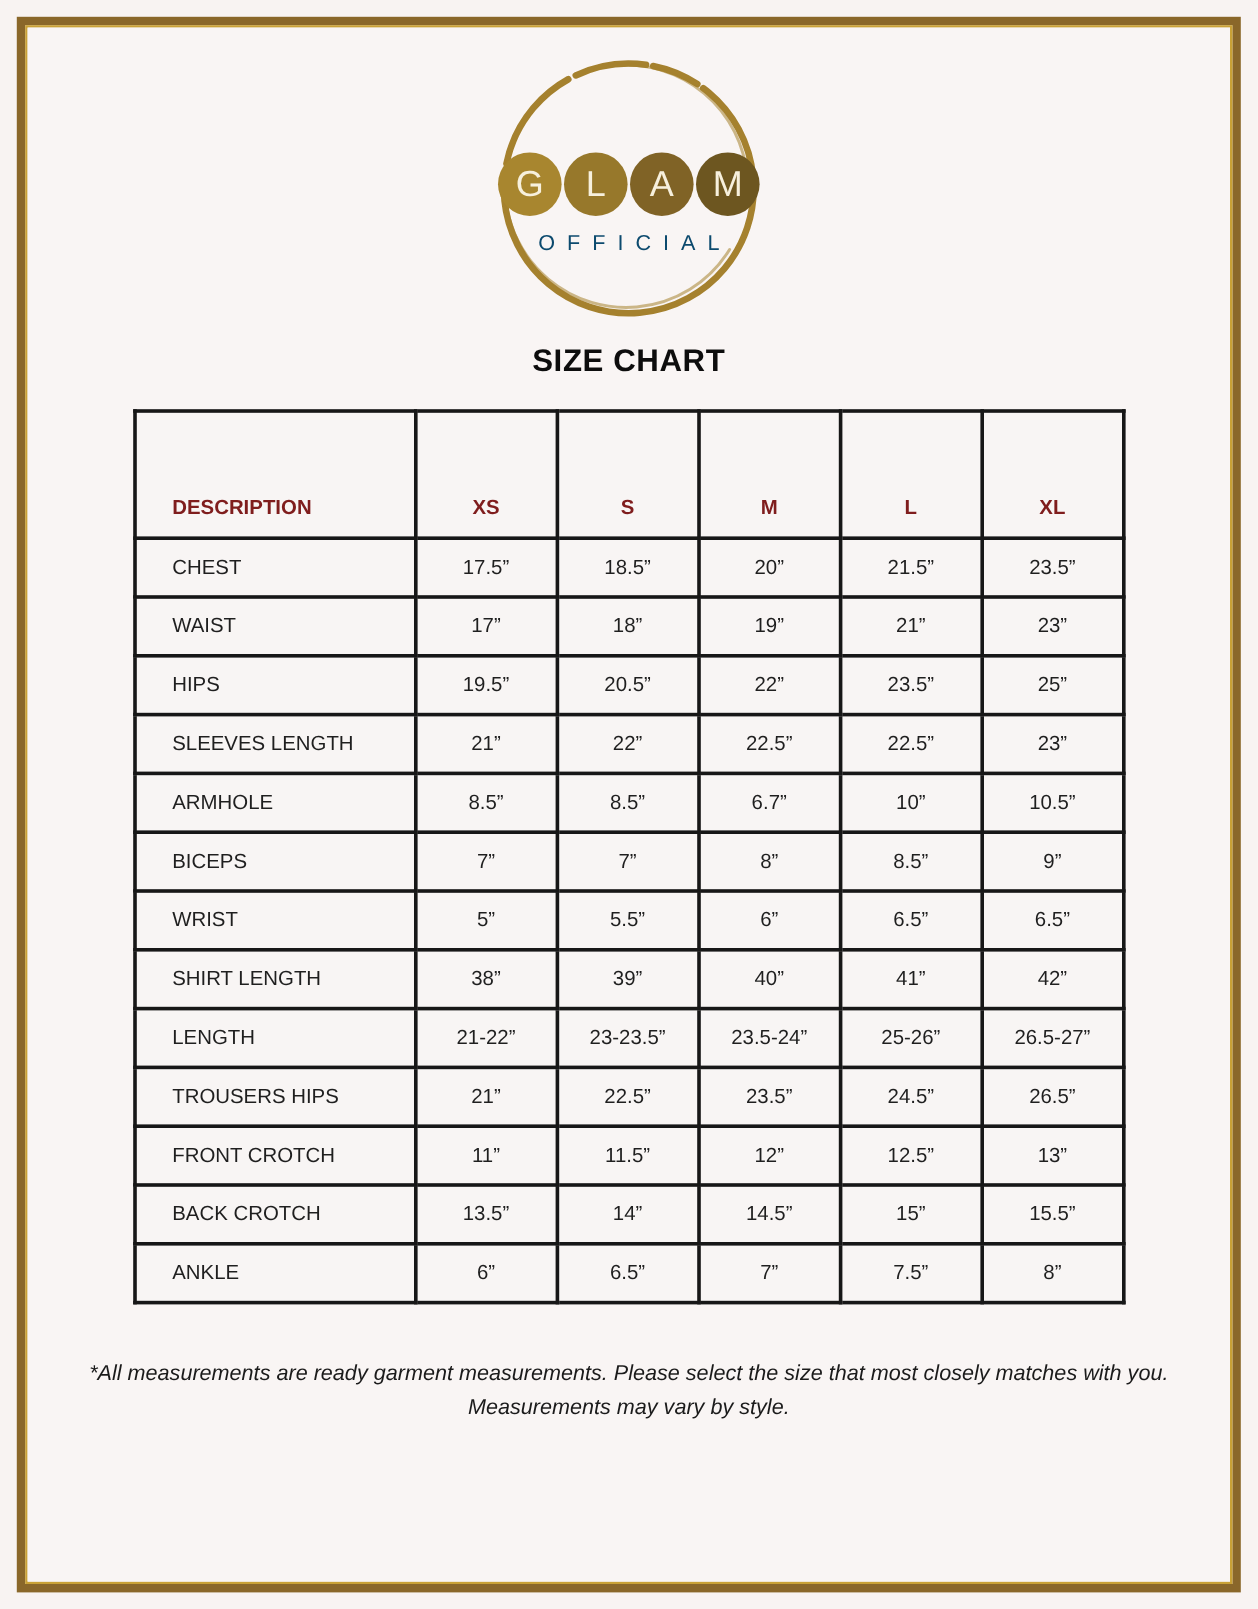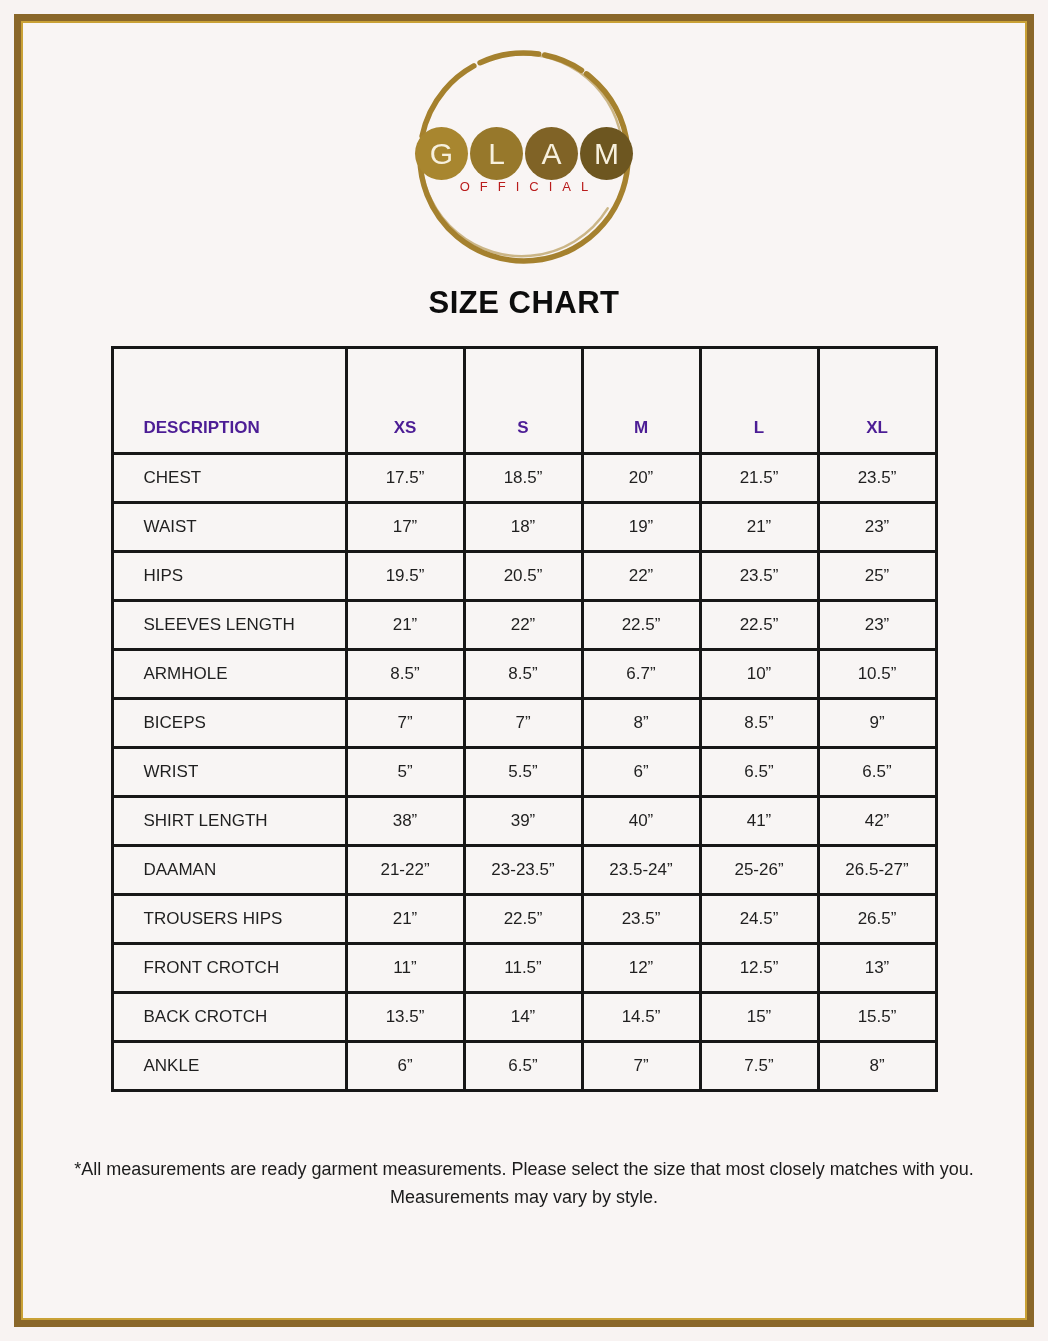--- a/index.html
+++ b/index.html
@@ -60,33 +60,33 @@
     align-items: center;
     justify-content: center;
     color: #f7f0dd;
     font-size: 30px;
     font-weight: 300;
     line-height: 1;
   }
   .official {
     position: absolute;
     left: 50%;
-    top: 138px;
+    top: 151px;
     transform: translateX(-50%);
-    color: #b91c1c;
-    font-size: 13px;
+    color: #0c4a6e;
+    font-size: 18px;
     letter-spacing: 10px;
     padding-left: 10px;
     white-space: nowrap;
     font-weight: 400;
   }
   
   .heading {
     text-align: center;
-    font-size: 31px;
+    font-size: 26px;
     font-weight: bold;
     color: #0d0d0d;
     letter-spacing: 0.5px;
     margin-top: 12px;
   }
   
   .size-table {
     width: 827px;
     margin: 25px auto 0;
     border-collapse: collapse;
@@ -98,38 +98,39 @@
     background: #f8f5f4;
     font-size: 17px;
     color: #1f1f1f;
     text-align: center;
   }
   .size-table th {
     height: 88px;
     vertical-align: bottom;
     padding-bottom: 14px;
     font-weight: bold;
-    color: #4c1d95;
+    color: #7f1d1d;
   }
   .size-table th.first,
   .size-table td.rowlabel {
     text-align: left;
     padding-left: 30px;
     width: 200px;
   }
   .size-table td {
     height: 44px;
   }
   
   .footnote {
-    margin-top: 64px;
+    margin-top: 44px;
     text-align: center;
     font-size: 18px;
     color: #1b1b1b;
     line-height: 1.55;
+    font-style: italic;
   }
 </style>
 </head>
 <body>
 
 <div class="frame">
   <div class="frame-inner"></div>
 </div>
 
 <div class="content">
@@ -220,21 +221,21 @@
         </tr>
         <tr>
           <td class="rowlabel">SHIRT LENGTH</td>
           <td>38”</td>
           <td>39”</td>
           <td>40”</td>
           <td>41”</td>
           <td>42”</td>
         </tr>
         <tr>
-          <td class="rowlabel">DAAMAN</td>
+          <td class="rowlabel">LENGTH</td>
           <td>21-22”</td>
           <td>23-23.5”</td>
           <td>23.5-24”</td>
           <td>25-26”</td>
           <td>26.5-27”</td>
         </tr>
         <tr>
           <td class="rowlabel">TROUSERS HIPS</td>
           <td>21”</td>
           <td>22.5”</td>

